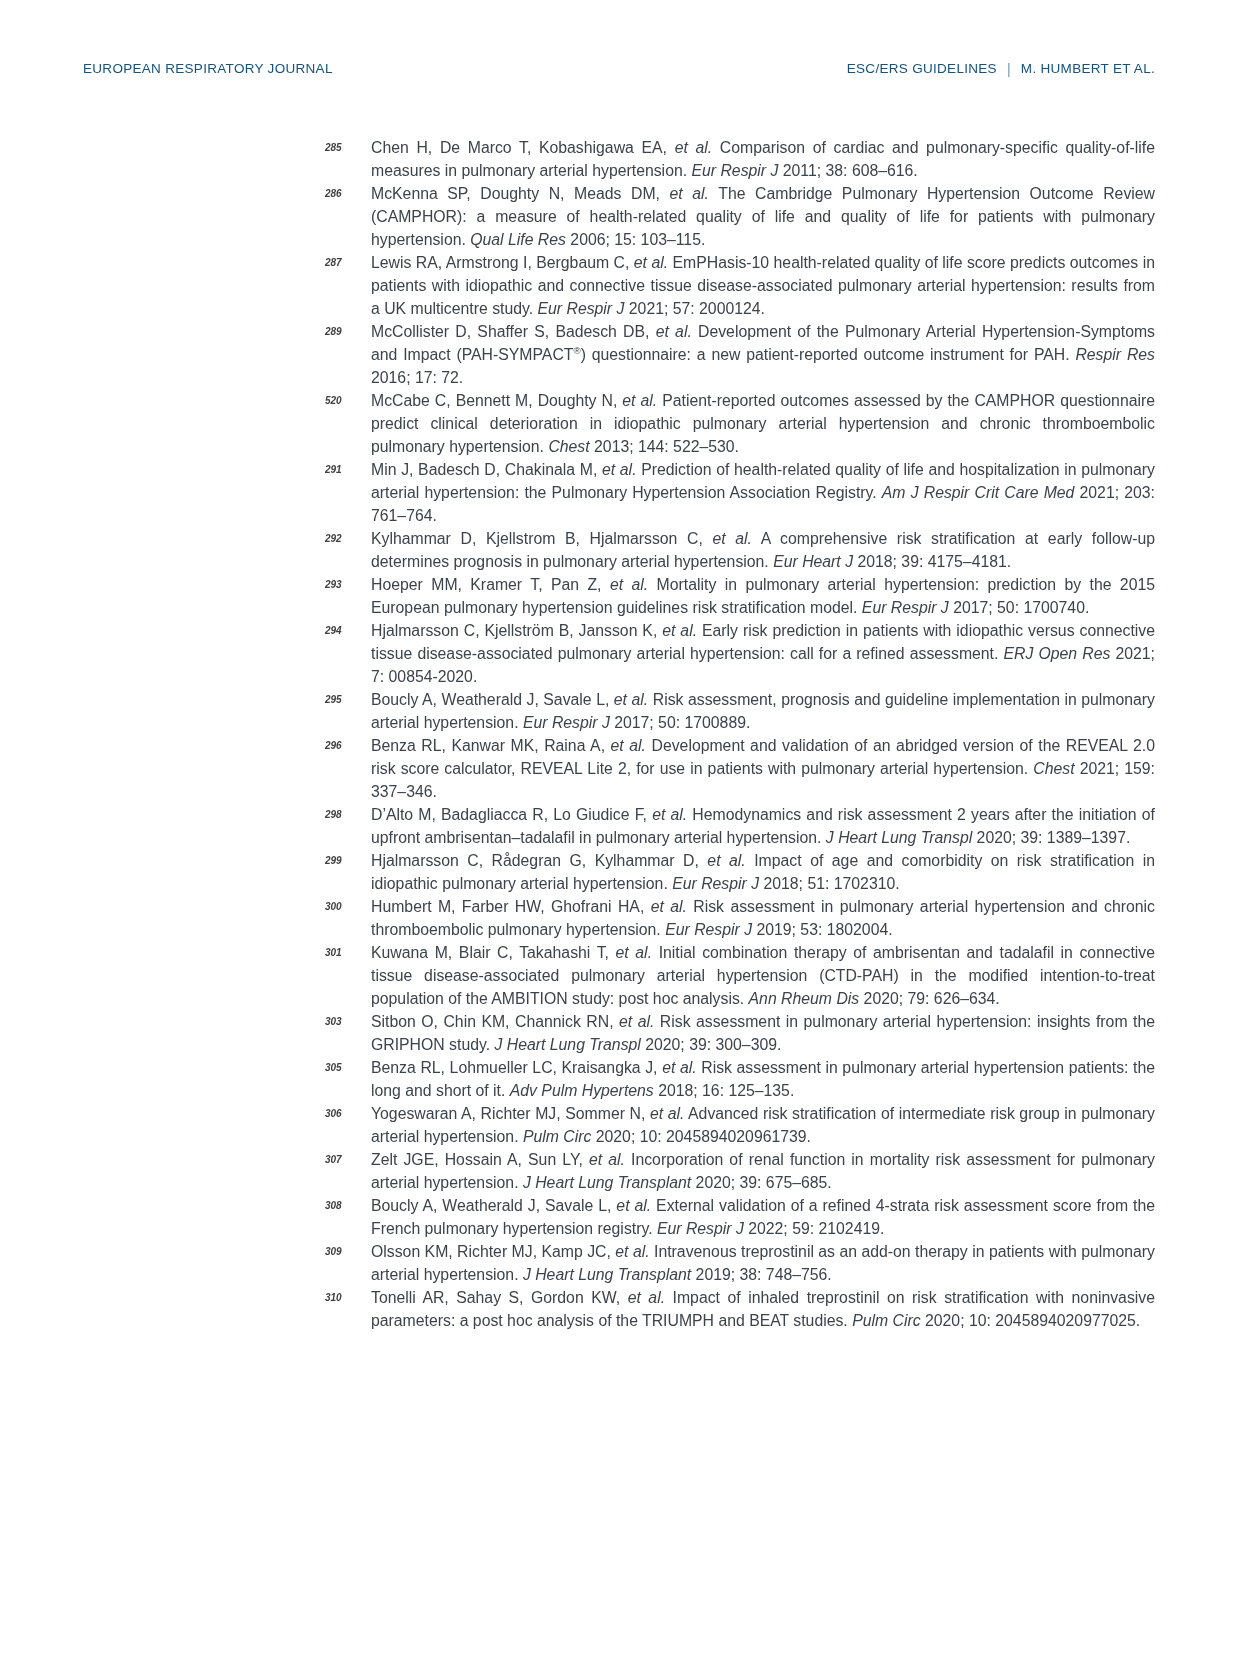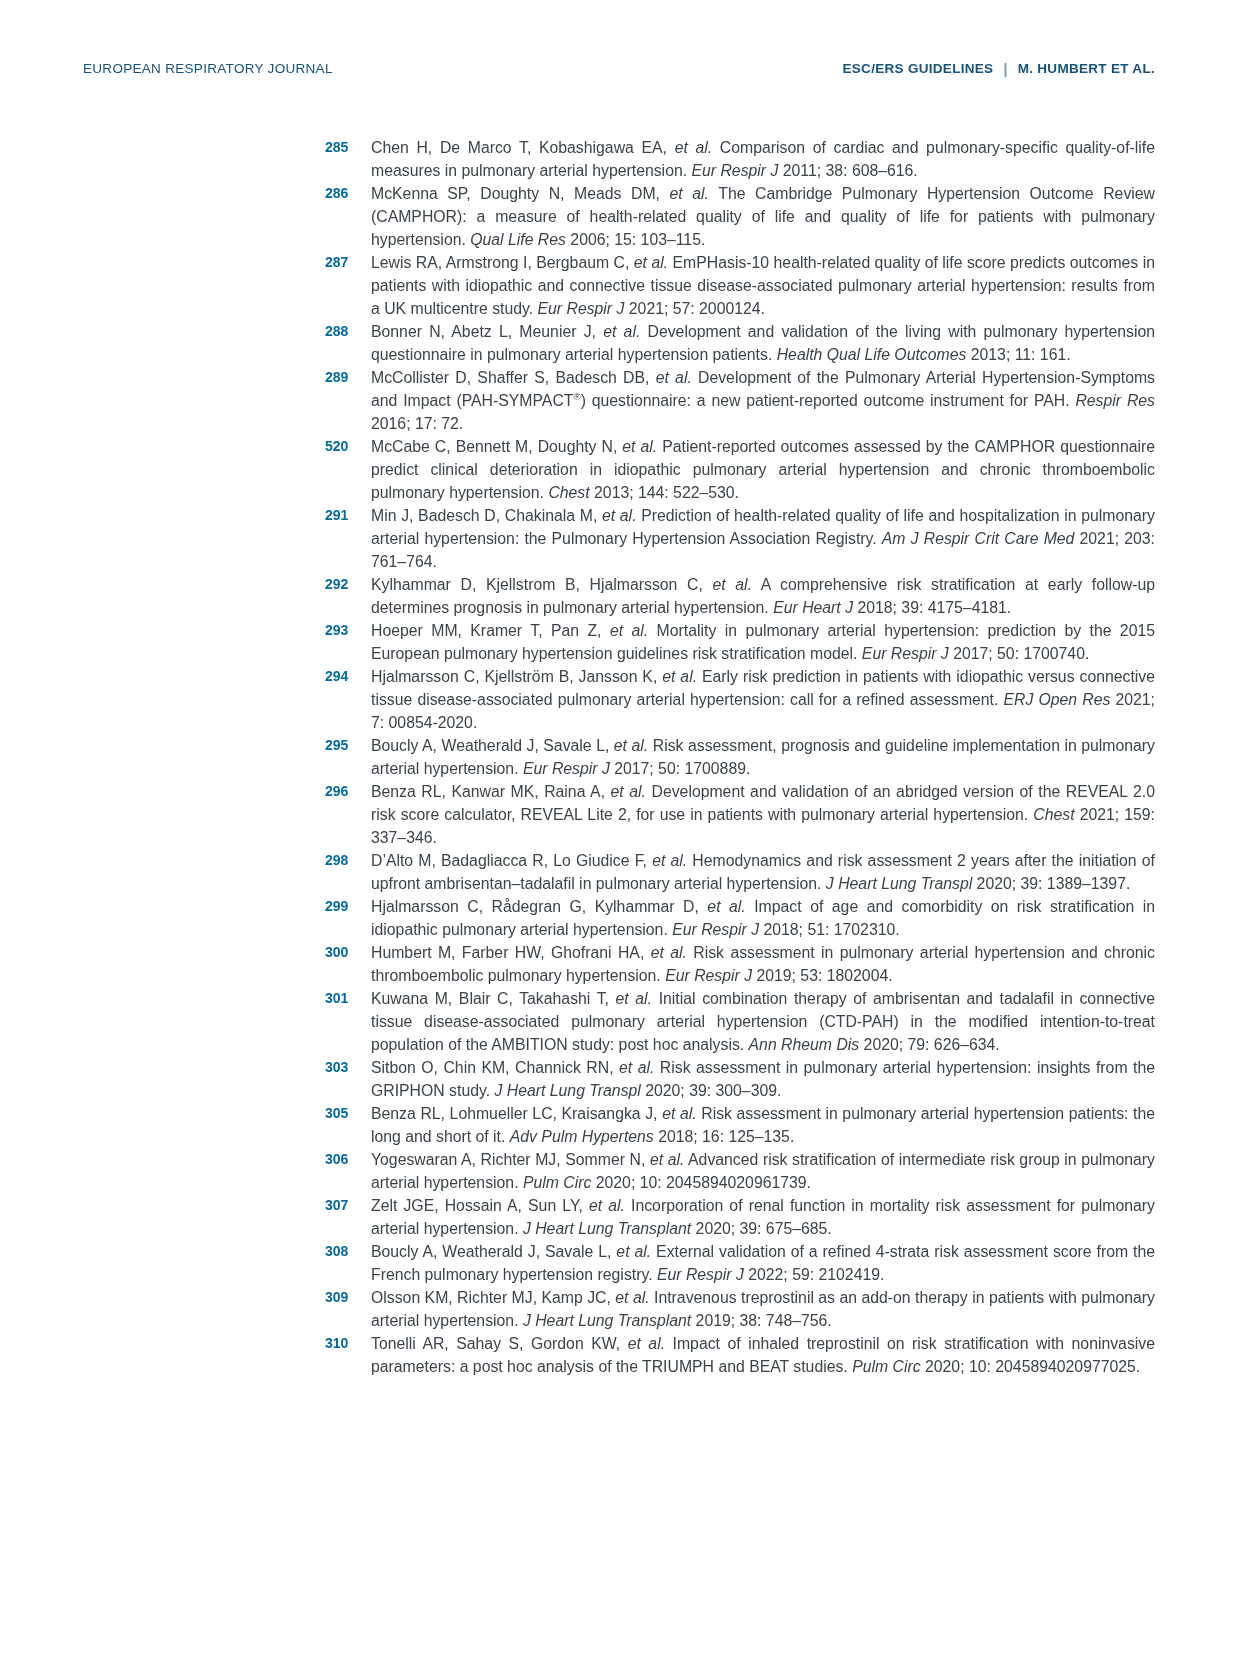--- a/index.html
+++ b/index.html
@@ -16,36 +16,37 @@
     position: absolute;
     top: 60px; left: 83px; right: 86px;
     display: flex;
     justify-content: space-between;
     align-items: baseline;
     color: #15537e;
     font-size: 13.5px;
     letter-spacing: 0.3px;
     font-weight: 400;
   }
-  .header-right { display: flex; gap: 10px; align-items: baseline; color: #15537e; font-weight: bold; }
+  .header-right { display: flex; gap: 10px; align-items: baseline; color: #15537e; }
   .header-sep { color: #7698b0; font-size: 14px; position: relative; top: 1px; }
   .refs {
     position: absolute;
     top: 136px; left: 325px; right: 86px;
   }
   .ref-row {
     display: flex;
     align-items: flex-start;
   }
   .ref-num {
     flex: 0 0 30px;
-    color: #0369a1;
+    color: #404040;
     font-weight: 700;
-    font-size: 14px;
+    font-size: 10px;
     line-height: 23px;
+    font-style: italic;
   }
   .ref-text {
     flex: 1;
     margin-left: 16px;
     color: #3c434b;
     font-size: 15.8px;
     line-height: 23px;
     text-align: justify;
   }
   .ref-text i { font-style: italic; }
@@ -81,24 +82,20 @@
         <span class="ref-num">285</span>
         <p class="ref-text">Chen H, De Marco T, Kobashigawa EA, <i>et al.</i> Comparison of cardiac and pulmonary-specific quality-of-life measures in pulmonary arterial hypertension. <i>Eur Respir J</i> 2011; 38: 608–616.</p>
       </div>
       <div class="ref-row">
         <span class="ref-num">286</span>
         <p class="ref-text">McKenna SP, Doughty N, Meads DM, <i>et al.</i> The Cambridge Pulmonary Hypertension Outcome Review (CAMPHOR): a measure of health-related quality of life and quality of life for patients with pulmonary hypertension. <i>Qual Life Res</i> 2006; 15: 103–115.</p>
       </div>
       <div class="ref-row">
         <span class="ref-num">287</span>
         <p class="ref-text">Lewis RA, Armstrong I, Bergbaum C, <i>et al.</i> EmPHasis-10 health-related quality of life score predicts outcomes in patients with idiopathic and connective tissue disease-associated pulmonary arterial hypertension: results from a UK multicentre study. <i>Eur Respir J</i> 2021; 57: 2000124.</p>
-      </div>
-      <div class="ref-row">
-        <span class="ref-num">288</span>
-        <p class="ref-text">Bonner N, Abetz L, Meunier J, <i>et al.</i> Development and validation of the living with pulmonary hypertension questionnaire in pulmonary arterial hypertension patients. <i>Health Qual Life Outcomes</i> 2013; 11: 161.</p>
       </div>
       <div class="ref-row">
         <span class="ref-num">289</span>
         <p class="ref-text">McCollister D, Shaffer S, Badesch DB, <i>et al.</i> Development of the Pulmonary Arterial Hypertension-Symptoms and Impact (PAH-SYMPACT<sup>®</sup>) questionnaire: a new patient-reported outcome instrument for PAH. <i>Respir Res</i> 2016; 17: 72.</p>
       </div>
       <div class="ref-row">
         <span class="ref-num">520</span>
         <p class="ref-text">McCabe C, Bennett M, Doughty N, <i>et al.</i> Patient-reported outcomes assessed by the CAMPHOR questionnaire predict clinical deterioration in idiopathic pulmonary arterial hypertension and chronic thromboembolic pulmonary hypertension. <i>Chest</i> 2013; 144: 522–530.</p>
       </div>
       <div class="ref-row">

